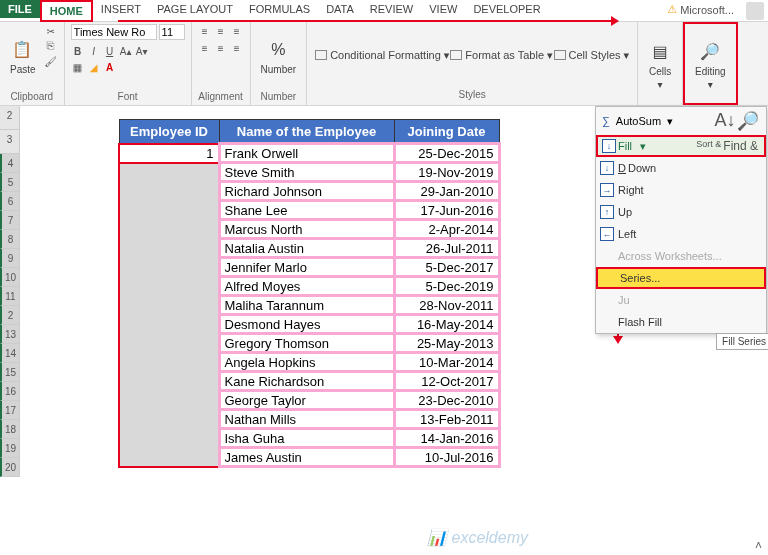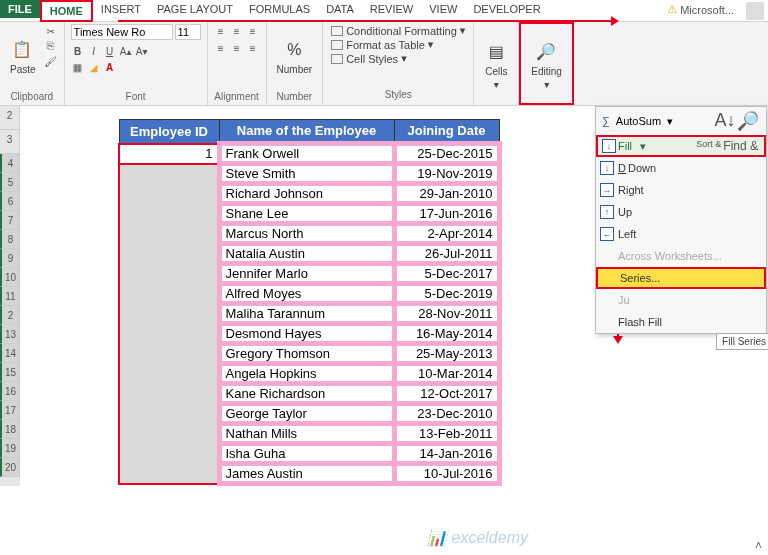--- a/index.html
+++ b/index.html
@@ -16,43 +16,43 @@
 .ribbon { display: flex; background: #f3f3f3; border-bottom: 1px solid #d4d4d4; height: 84px; }
 .group { border-right: 1px solid #d4d4d4; display: flex; flex-direction: column; padding: 2px 6px 0 6px; position:relative;}
 .group-label { font-size: 10px; color: #666; text-align: center; padding: 3px 0; margin-top:auto;}
 .group-body { display: flex; gap: 4px; flex:1;}
 .icon-btn { display: flex; flex-direction: column; align-items: center; justify-content: center; padding: 2px 4px; font-size: 10px; color: #444; gap:2px;}
 .icon-box { width: 24px; height: 24px; display:flex;align-items:center;justify-content:center;font-size:16px;}
 .small-icons { display: flex; flex-direction: column; gap: 1px; }
 .row-icons { display: flex; gap: 2px; align-items: center; }
 .font-sel { display:flex;gap:2px;align-items:center;margin-bottom:2px;}
 .font-sel input{font-size:11px;border:1px solid #ccc;padding:1px 2px;}
-.font-name{width:102px;}
+.font-name{width:86px;}
 .font-size{width:26px;}
 .mini{width:14px;height:14px;font-size:10px;display:inline-flex;align-items:center;justify-content:center;color:#555;}
-.styles-list{display:flex;flex-direction:column;gap:1px;font-size:11px;color:#444;}
+.styles-list{display:flex;flex-direction:row;gap:1px;font-size:11px;color:#444;}
 .styles-list div{display:flex;align-items:center;gap:3px;}
 .styles-list .sq{width:12px;height:10px;border:1px solid #888;}
 .big-group{padding:2px 8px;}
 .editing{border:2px solid #e8001f;}
 
 .red-arrow-h { position:absolute; height:2px; background:#e8001f; top:20px; left:118px; width:495px;}
 .red-arrow-h::after{content:"";position:absolute;right:-6px;top:-4px;border-left:8px solid #e8001f;border-top:5px solid transparent;border-bottom:5px solid transparent;}
 .red-arrow-v { position:absolute; width:2px; background:#e8001f; height:230px; left:617px; top:108px;}
 .red-arrow-v::after{content:"";position:absolute;bottom:-6px;left:-4px;border-top:8px solid #e8001f;border-left:5px solid transparent;border-right:5px solid transparent;}
 
 .sheet { display: flex; position:relative;}
 .row-hdrs { display: flex; flex-direction: column; background: #e6e6e6; }
 .row-hdr { width: 20px; height: 19px; font-size: 10px; color: #555; text-align: center; border-bottom: 1px solid #ccc; border-right: 1px solid #ccc;line-height:19px;}
 .row-hdr.sel{background:#d4d4d4;border-left:2px solid #217346;}
 .grid-area{position:relative;flex:1;}
 
 .data-table { border-collapse: collapse; margin-left: 98px; margin-top: 13px; font-family: 'Times New Roman', serif; font-size: 13px;}
 .data-table th { background: #4472c4; color: #fff; border: 1px solid #333; padding: 3px 6px; font-weight: bold; height:24px;}
-.data-table td { border: 5px solid #f9a8d4; padding: 0 4px; height: 19px; background:#fff;}
+.data-table td { border: 3px solid #f9a8d4; padding: 0 4px; height: 19px; background:#fff;}
 .data-table .idcol{width:100px;text-align:right;background:#d9d9d9;}
 .data-table .namecol{width:175px;}
 .data-table .datecol{width:105px;text-align:right;}
 .data-table tr:first-child .idcol{border:2px solid #e8001f;background:#fff;}
 .id-border{border:2px solid #e8001f !important;border-top:none !important;border-bottom:none !important;}
 .data-table tbody tr:last-child .idcol{border-bottom:2px solid #e8001f !important;}
 
 .dropdown { position: absolute; top: 106px; left: 595px; width: 172px; background: #f7f7f7; border: 1px solid #bbb; box-shadow: 2px 2px 5px rgba(0,0,0,0.2); font-size: 11px;}
 .dd-top{display:flex;align-items:center;padding:3px 6px;gap:6px;}
 .dd-row{display:flex;align-items:center;padding:3px 6px 3px 22px;gap:8px;height:22px;color:#333;}

